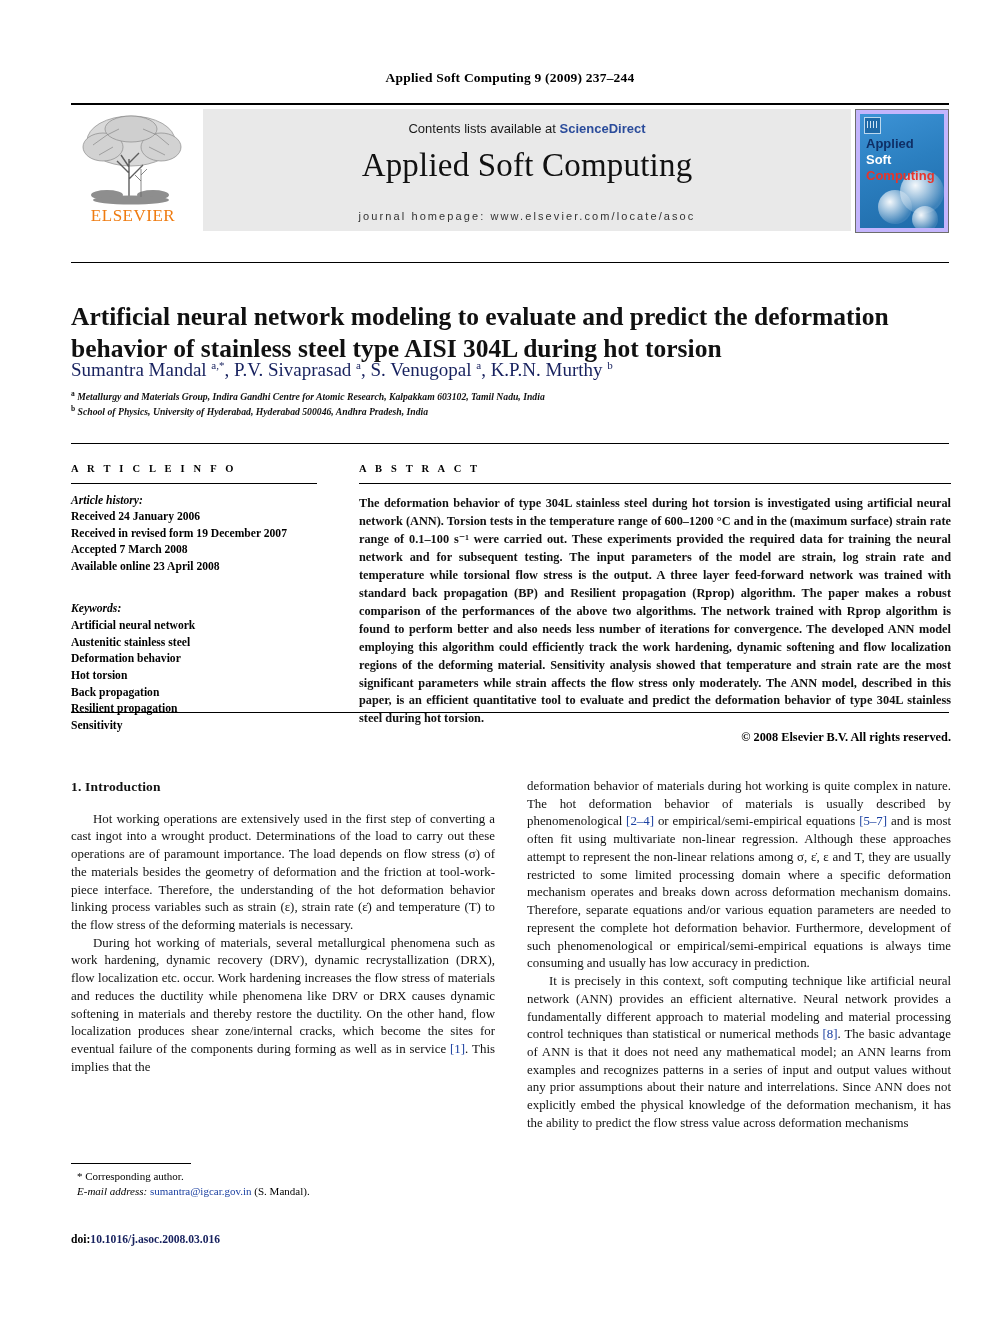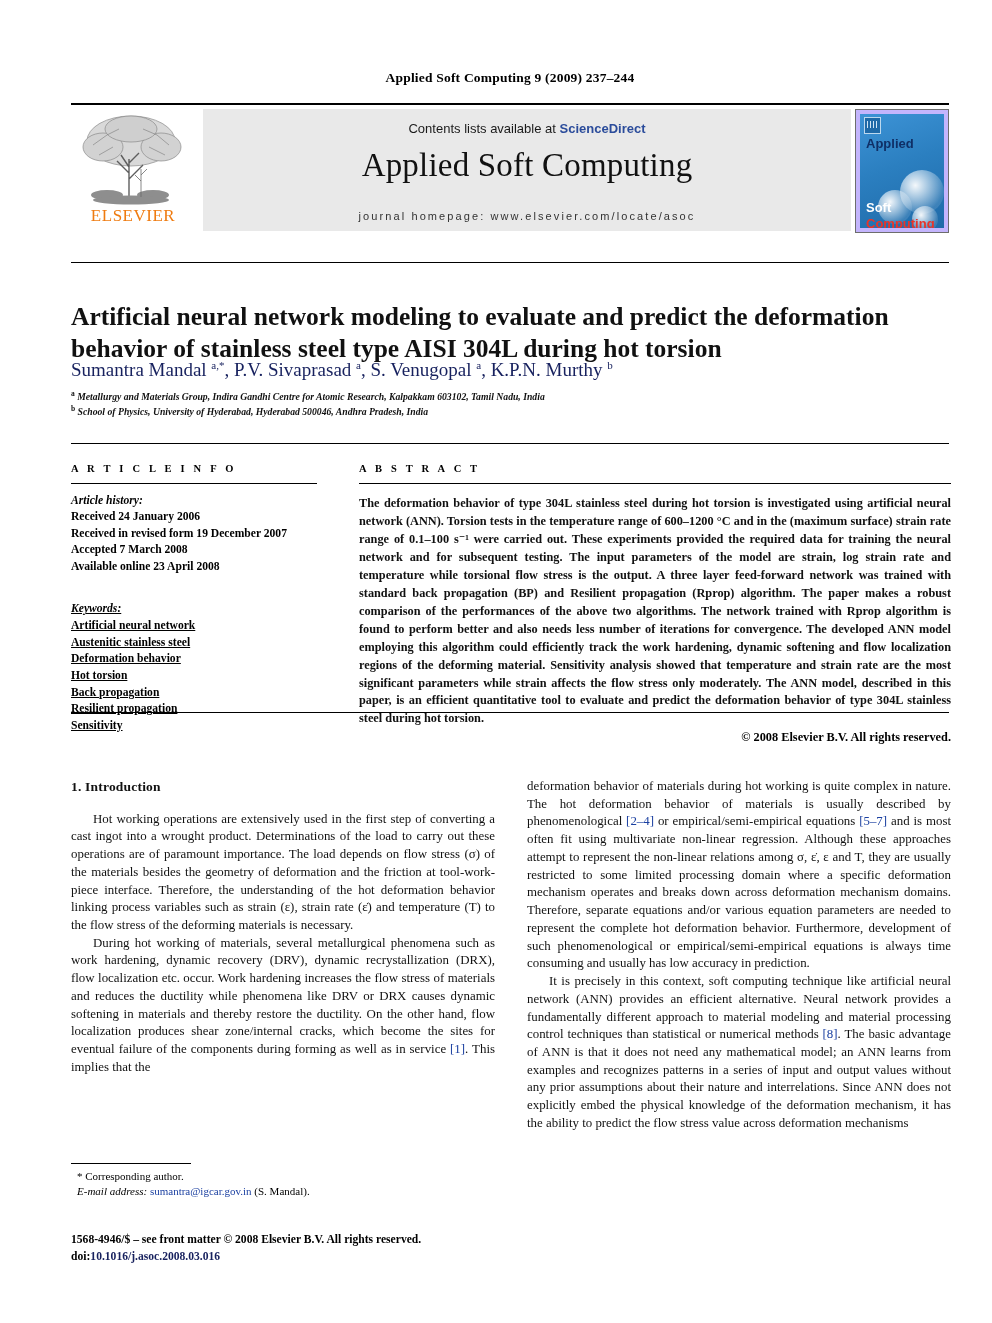--- a/index.html
+++ b/index.html
@@ -141,21 +141,21 @@
   .cover-text {
     position: absolute;
     left: 6px;
     top: 22px;
     font-family: "Liberation Sans", sans-serif;
     font-weight: bold;
     font-size: 13px;
     line-height: 1.22;
   }
   .ct-applied { color: #0f2f66; }
-  .ct-soft { color: #ffffff; margin-top: 48px; }
+  .ct-soft { color: #ffffff; }
   .ct-computing { color: #e8342a; }
 
   
   .title-rule-top {
     position: absolute;
     left: 57px; top: 262px; width: 878px;
     border-top: 1px solid #000;
   }
   .article-title {
     position: absolute;
@@ -231,21 +231,20 @@
     font-size: 11.6px;
     line-height: 1.42;
     font-weight: bold;
   }
   .hist-block .lbl { font-style: italic; }
   .kw-block {
     margin-top: 26px;
     font-size: 11.6px;
     line-height: 1.44;
     font-weight: bold;
-    text-decoration: underline;
   }
   .kw-block .lbl { font-style: italic; }
   .abstract-body {
     margin-top: 11px;
     font-size: 12.3px;
     line-height: 1.46;
     text-align: justify;
     font-weight: bold;
     color: #111;
   }
@@ -434,17 +433,16 @@
       <span>Corresponding author.</span>
     </div>
     <div class="fn-line">
       <span class="fn-em">E-mail address:</span>
       <span class="mail-link">sumantra@igcar.gov.in</span>
       <span>(S. Mandal).</span>
     </div>
   </div>
 
   <div class="footer">
-    <div>1568-4946/$ – see front matter © 2008 Elsevier B.V. All rights reserved.</div>
     <div><span>doi:</span><span class="doi-link">10.1016/j.asoc.2008.03.016</span></div>
   </div>
 
 </div>
 
 </body></html>

